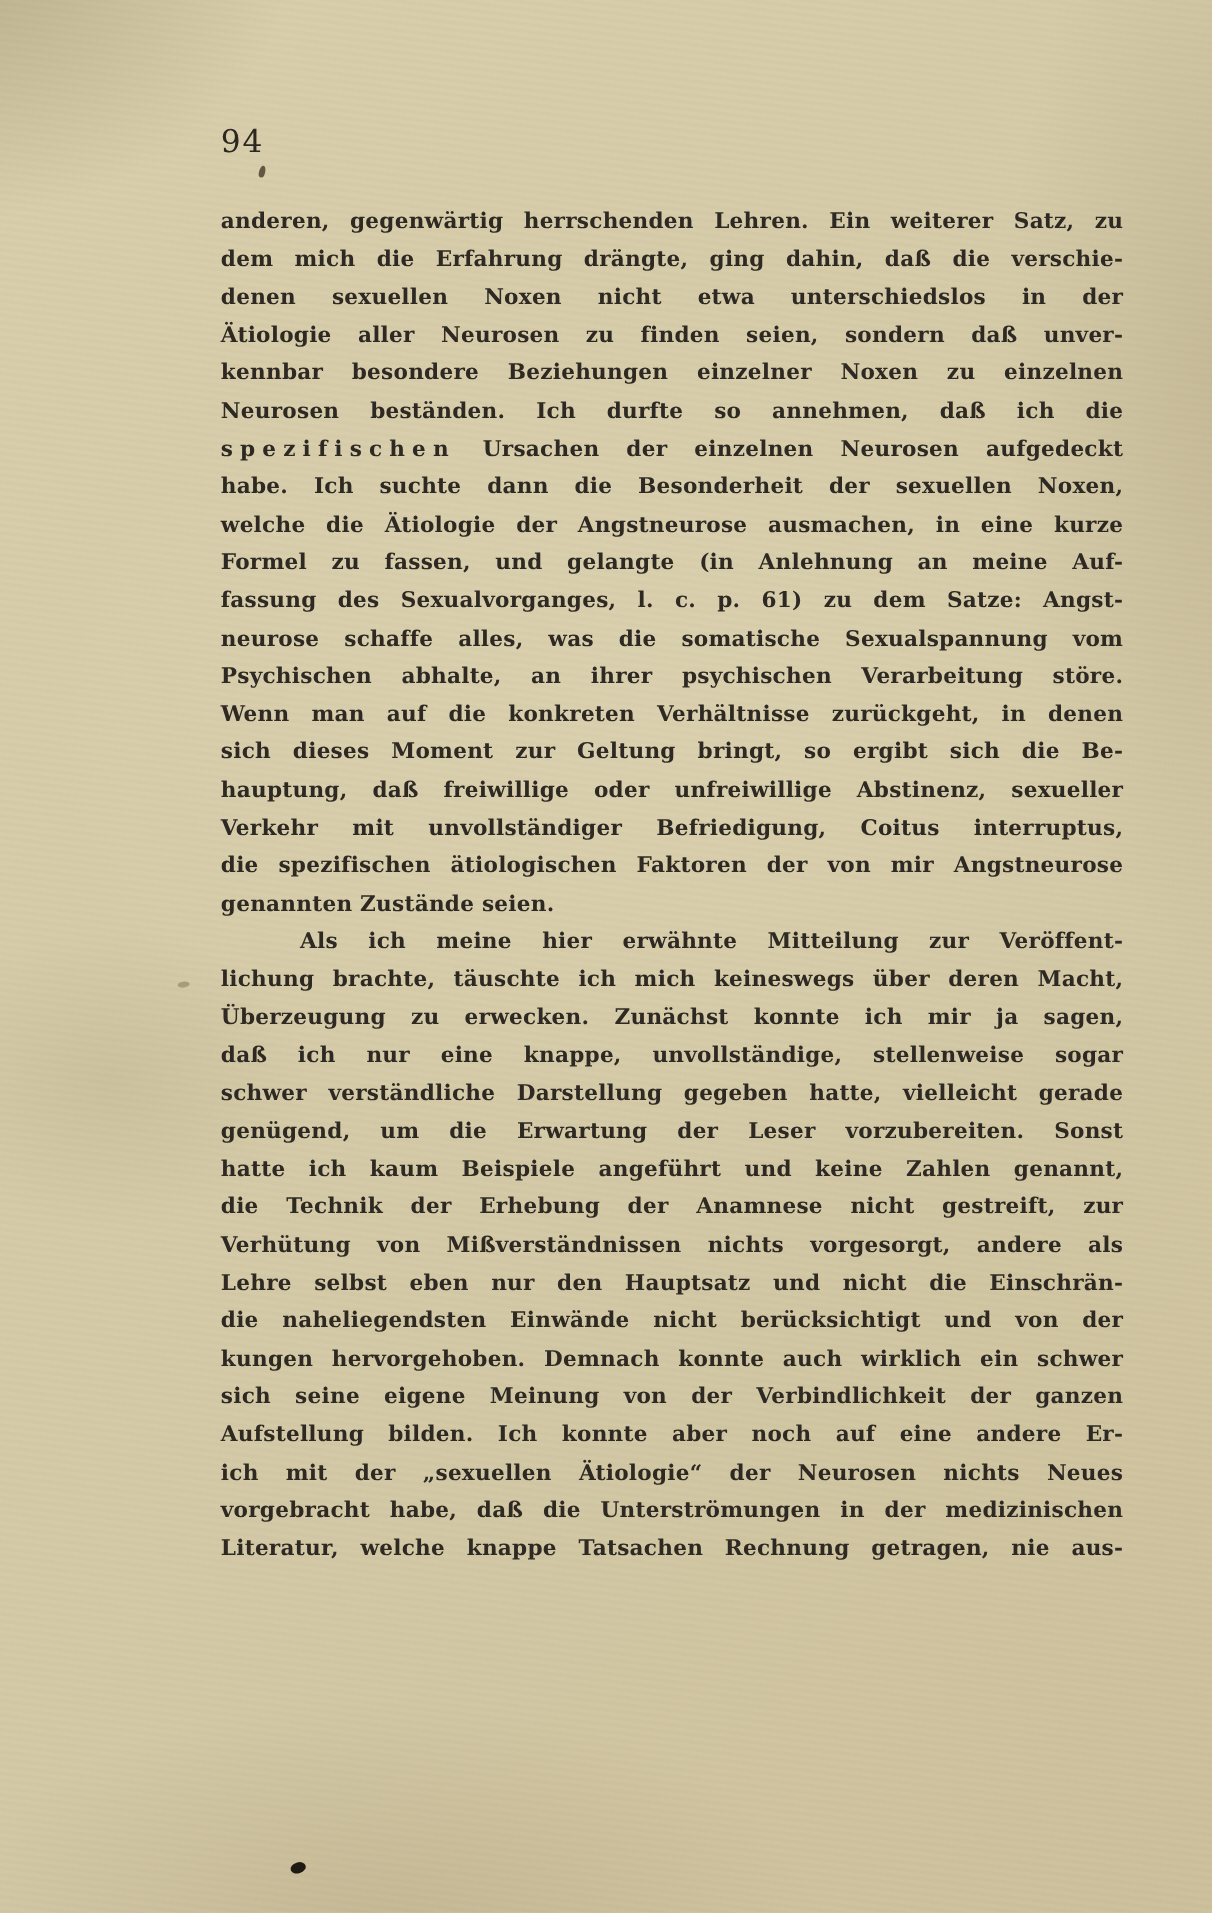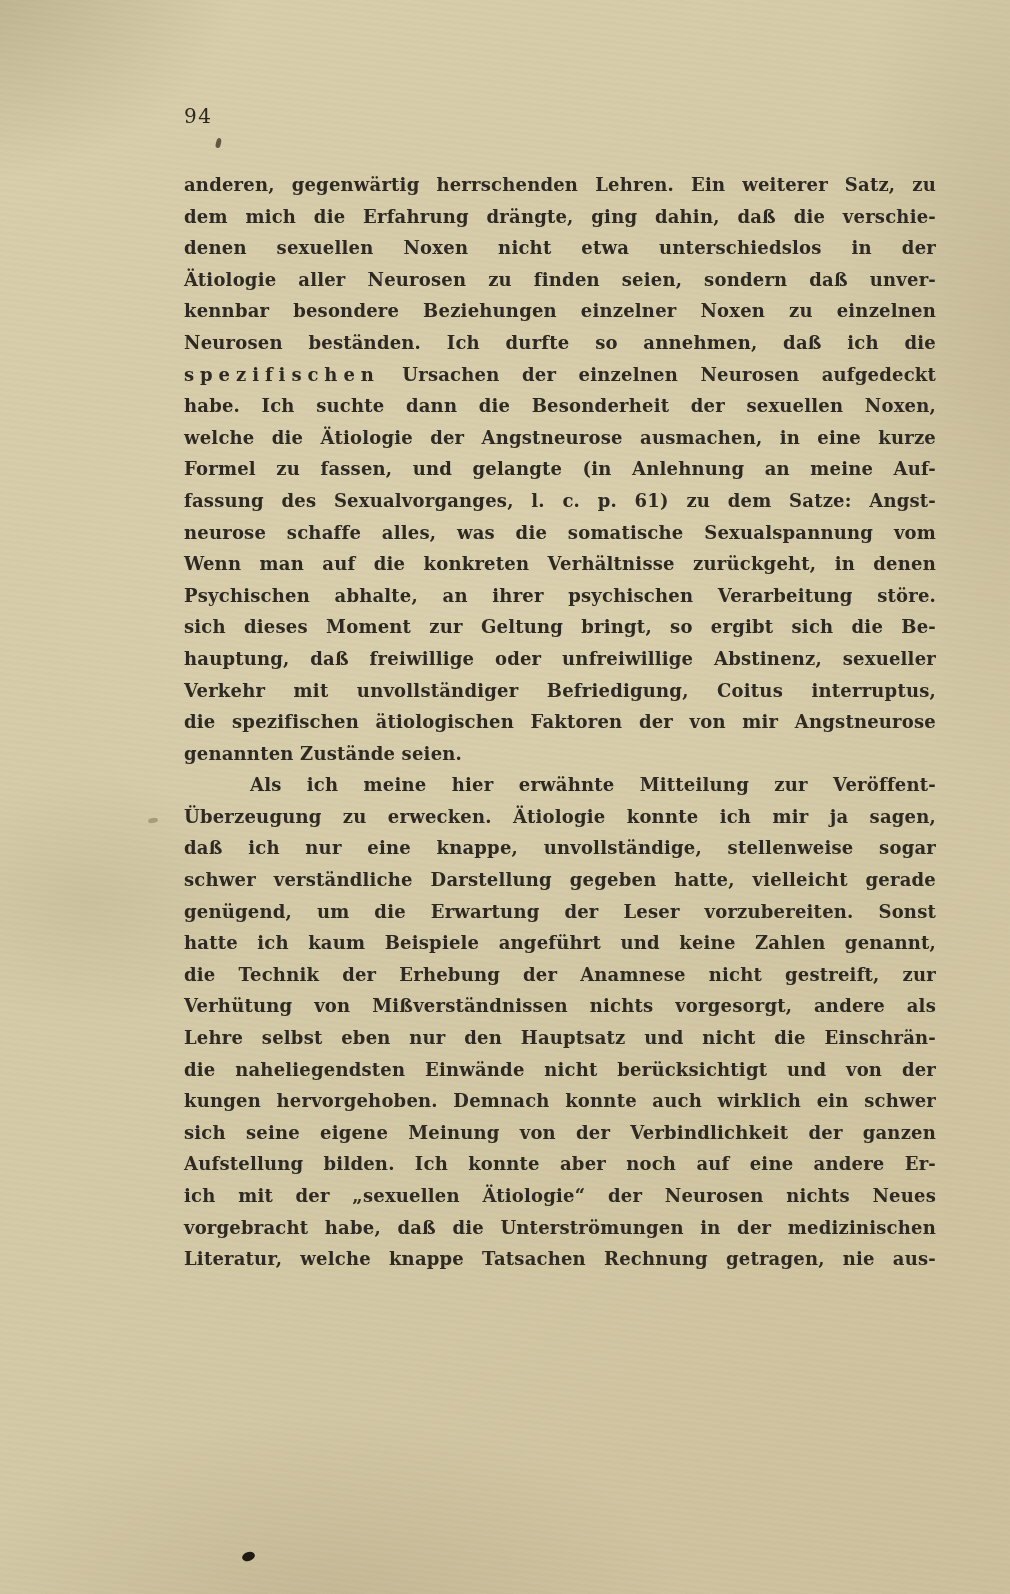--- a/index.html
+++ b/index.html
@@ -17,21 +17,21 @@
       radial-gradient(ellipse 720px 520px at 55% 38%, rgba(255,250,226,0.12), rgba(255,250,226,0) 75%),
       repeating-linear-gradient(7deg, rgba(0,0,0,0.013) 0 3px, rgba(255,255,255,0.013) 3px 6px),
       linear-gradient(135deg, #d9ceac 0%, #d4c9a6 55%, #ccc09c 100%);
     font-family: "DejaVu Serif", "Liberation Serif", serif;
     color: #2e2a23;
   }
   .page-number {
     position: absolute;
     left: 184px;
     top: 104px;
-    font-size: 20px;
+    font-size: 26px;
     letter-spacing: 1.5px;
     color: #2c2820;
   }
   .text-block {
     position: absolute;
     left: 184px;
     top: 169px;
     width: 752px;
   }
   .paragraph { margin: 0; }
@@ -91,31 +91,32 @@
       <div class="line"><span>denen sexuellen Noxen nicht etwa unterschiedslos in der</span></div>
       <div class="line"><span>Ätiologie aller Neurosen zu finden seien, sondern daß unver-</span></div>
       <div class="line"><span>kennbar besondere Beziehungen einzelner Noxen zu einzelnen</span></div>
       <div class="line"><span>Neurosen beständen. Ich durfte so annehmen, daß ich die</span></div>
       <div class="line"><span class="spaced">spezifischen</span><span> Ursachen der einzelnen Neurosen aufgedeckt</span></div>
       <div class="line"><span>habe. Ich suchte dann die Besonderheit der sexuellen Noxen,</span></div>
       <div class="line"><span>welche die Ätiologie der Angstneurose ausmachen, in eine kurze</span></div>
       <div class="line"><span>Formel zu fassen, und gelangte (in Anlehnung an meine Auf-</span></div>
       <div class="line"><span>fassung des Sexualvorganges, l. c. p. 61) zu dem Satze: Angst-</span></div>
       <div class="line"><span>neurose schaffe alles, was die somatische Sexualspannung vom</span></div>
+      <div class="line"><span>Psychischen abhalte, an ihrer psychischen Verarbeitung störe.</span></div>
       <div class="line"><span>Wenn man auf die konkreten Verhältnisse zurückgeht, in denen</span></div>
-      <div class="line"><span>Psychischen abhalte, an ihrer psychischen Verarbeitung störe.</span></div>
       <div class="line"><span>sich dieses Moment zur Geltung bringt, so ergibt sich die Be-</span></div>
       <div class="line"><span>hauptung, daß freiwillige oder unfreiwillige Abstinenz, sexueller</span></div>
       <div class="line"><span>Verkehr mit unvollständiger Befriedigung, Coitus interruptus,</span></div>
       <div class="line"><span>die spezifischen ätiologischen Faktoren der von mir Angstneurose</span></div>
       <div class="line last"><span>genannten Zustände seien.</span></div>
     </div>
     <div class="paragraph">
       <div class="line indent"><span>Als ich meine hier erwähnte Mitteilung zur Veröffent-</span></div>
-      <div class="line"><span>Überzeugung zu erwecken. Ätiologie konnte ich mir ja sagen,</span></div>
+      <div class="line"><span>lichung brachte, täuschte ich mich keineswegs über deren Macht,</span></div>
+      <div class="line"><span>Überzeugung zu erwecken. Zunächst konnte ich mir ja sagen,</span></div>
       <div class="line"><span>daß ich nur eine knappe, unvollständige, stellenweise sogar</span></div>
       <div class="line"><span>schwer verständliche Darstellung gegeben hatte, vielleicht gerade</span></div>
       <div class="line"><span>genügend, um die Erwartung der Leser vorzubereiten. Sonst</span></div>
       <div class="line"><span>hatte ich kaum Beispiele angeführt und keine Zahlen genannt,</span></div>
       <div class="line"><span>die Technik der Erhebung der Anamnese nicht gestreift, zur</span></div>
       <div class="line"><span>Verhütung von Mißverständnissen nichts vorgesorgt, andere als</span></div>
       <div class="line"><span>Lehre selbst eben nur den Hauptsatz und nicht die Einschrän-</span></div>
       <div class="line"><span>die naheliegendsten Einwände nicht berücksichtigt und von der</span></div>
       <div class="line"><span>kungen hervorgehoben. Demnach konnte auch wirklich ein schwer</span></div>
       <div class="line"><span>sich seine eigene Meinung von der Verbindlichkeit der ganzen</span></div>

